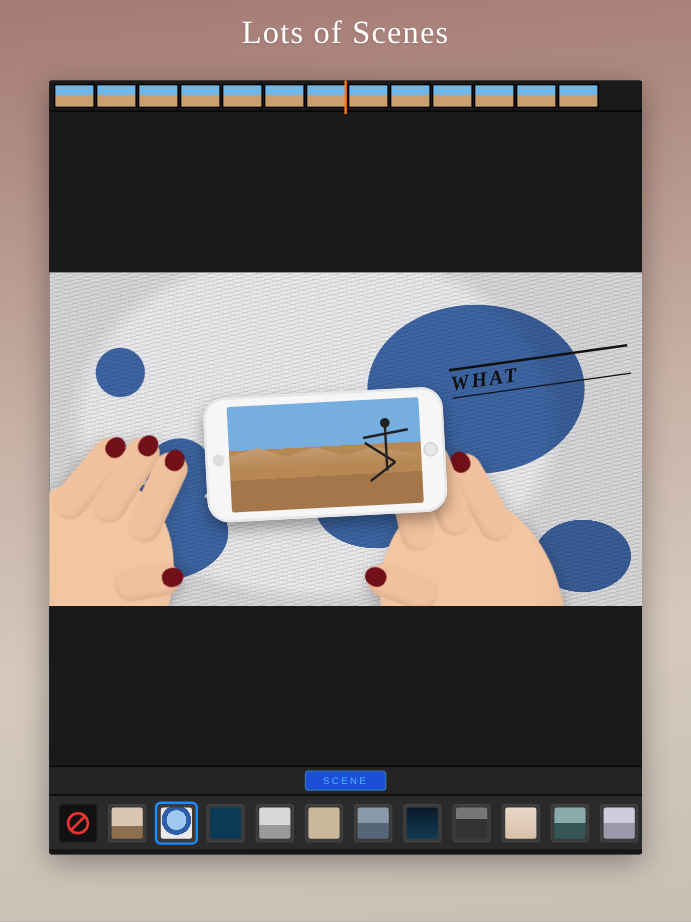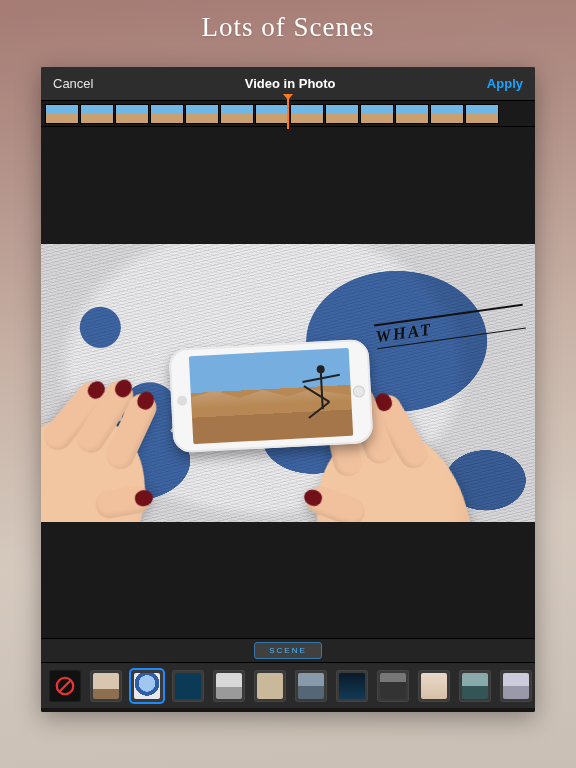--- a/index.html
+++ b/index.html
@@ -140,21 +140,21 @@
   .legs{ position:absolute; right:22px; top:52px; width:30px; height:2px; background:#222; transform-origin:right; transform:rotate(35deg);}
   .legs::after{content:"";position:absolute;right:0;top:0;width:26px;height:2px;background:#222;transform:rotate(-70deg);transform-origin:right;}
   
   .tabbar{
     height:24px; background:#242424; display:flex; align-items:center; justify-content:center;
     border-top:1px solid #000;
   }
   .tabseg{
     font-size:8px; letter-spacing:2px; color:#49b7ff;
     padding:3px 14px; border:1px solid #3477a8; border-radius:3px;
-    background:#404040;
+    background:#1d4ed8;
   }
   
   .scenes{
     height:46px; background:#2a2a2a; display:flex; align-items:center; gap:9px;
     padding:0 8px; border-top:1px solid #000;
   }
   .scene{
     width:32px; height:32px; border-radius:3px; position:relative; flex:0 0 32px;
     background:#3a3a3a; overflow:hidden;
     box-shadow: inset 0 0 0 1px rgba(255,255,255,0.05);
@@ -165,25 +165,20 @@
   .scene.selected{ box-shadow: 0 0 0 2px #1a8cff; }
   .spacer-bottom{height:4px;background:#161616;}
 </style>
 </head>
 <body>
 
 <div class="headline">Lots of Scenes</div>
 
 <div class="device">
 
-  <div class="navbar">
-    <div class="nav-left">Cancel</div>
-    <div class="nav-title">Video in Photo</div>
-    <div class="nav-right">Apply</div>
-  </div>
 
   <div class="filmstrip" id="filmstrip">
     <div class="playhead"></div>
   <div class="frame"></div>
       <div class="frame"></div>
       <div class="frame"></div>
       <div class="frame"></div>
       <div class="frame"></div>
       <div class="frame"></div>
       <div class="frame"></div>

